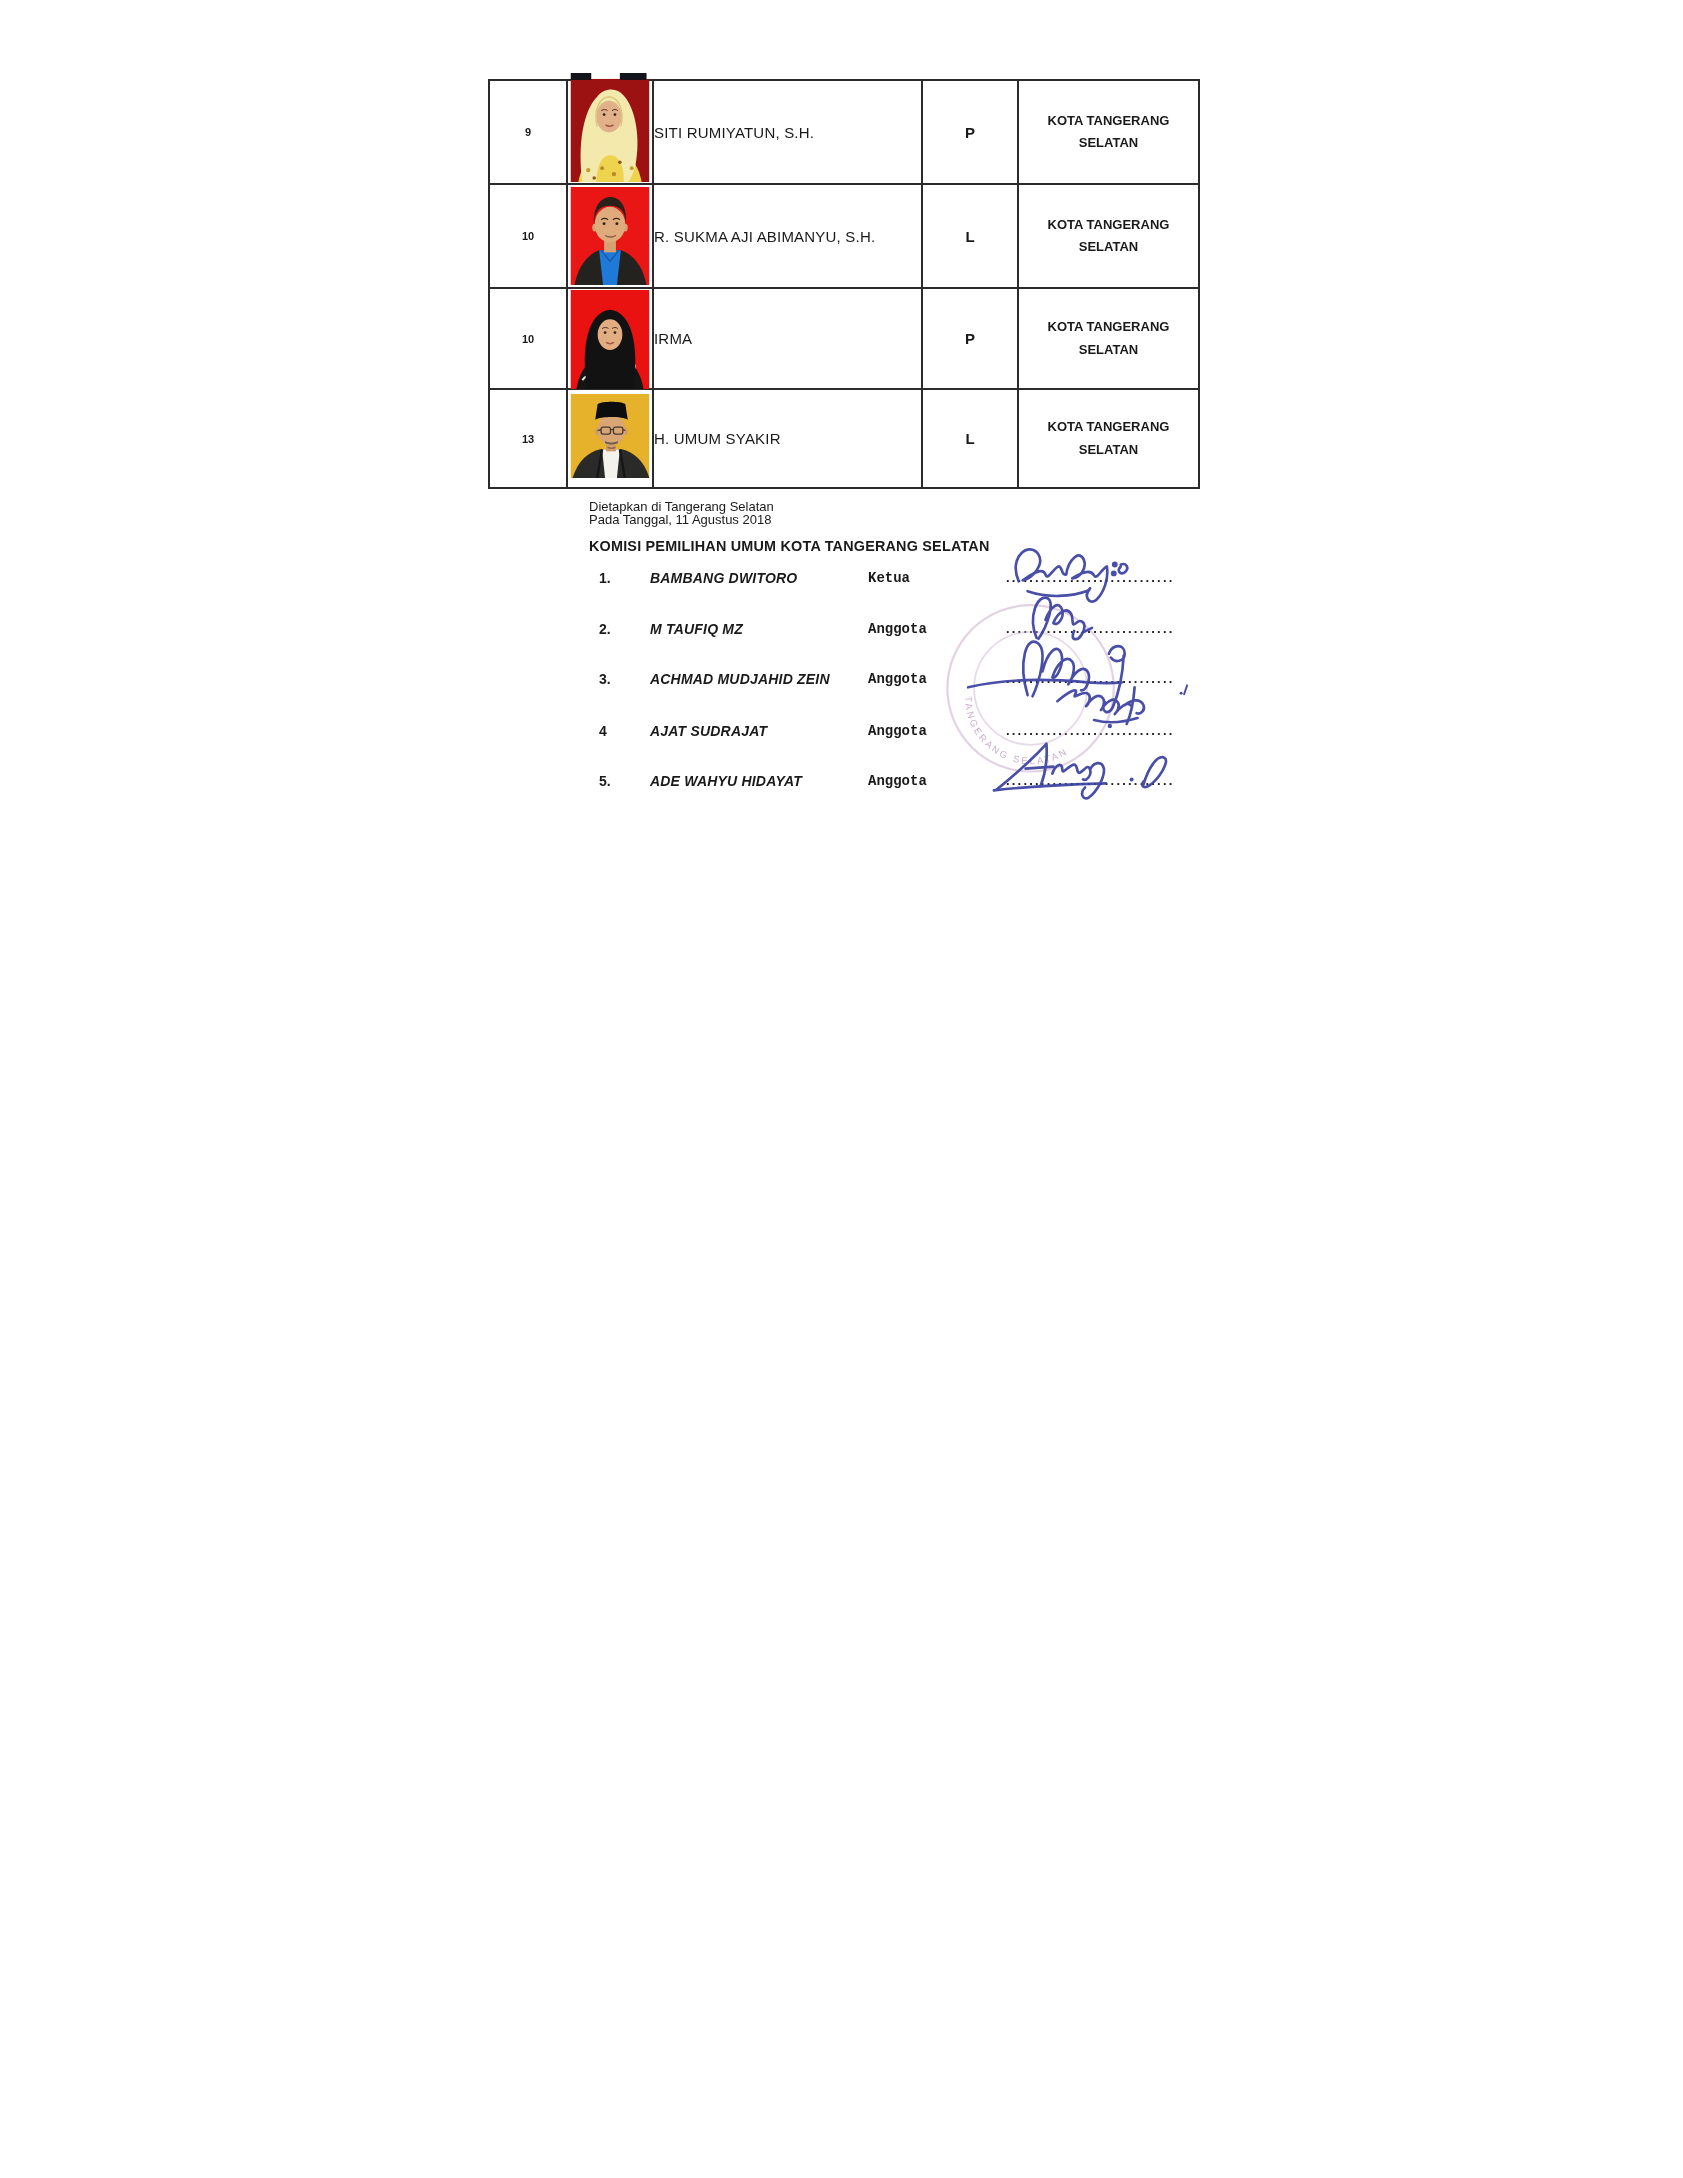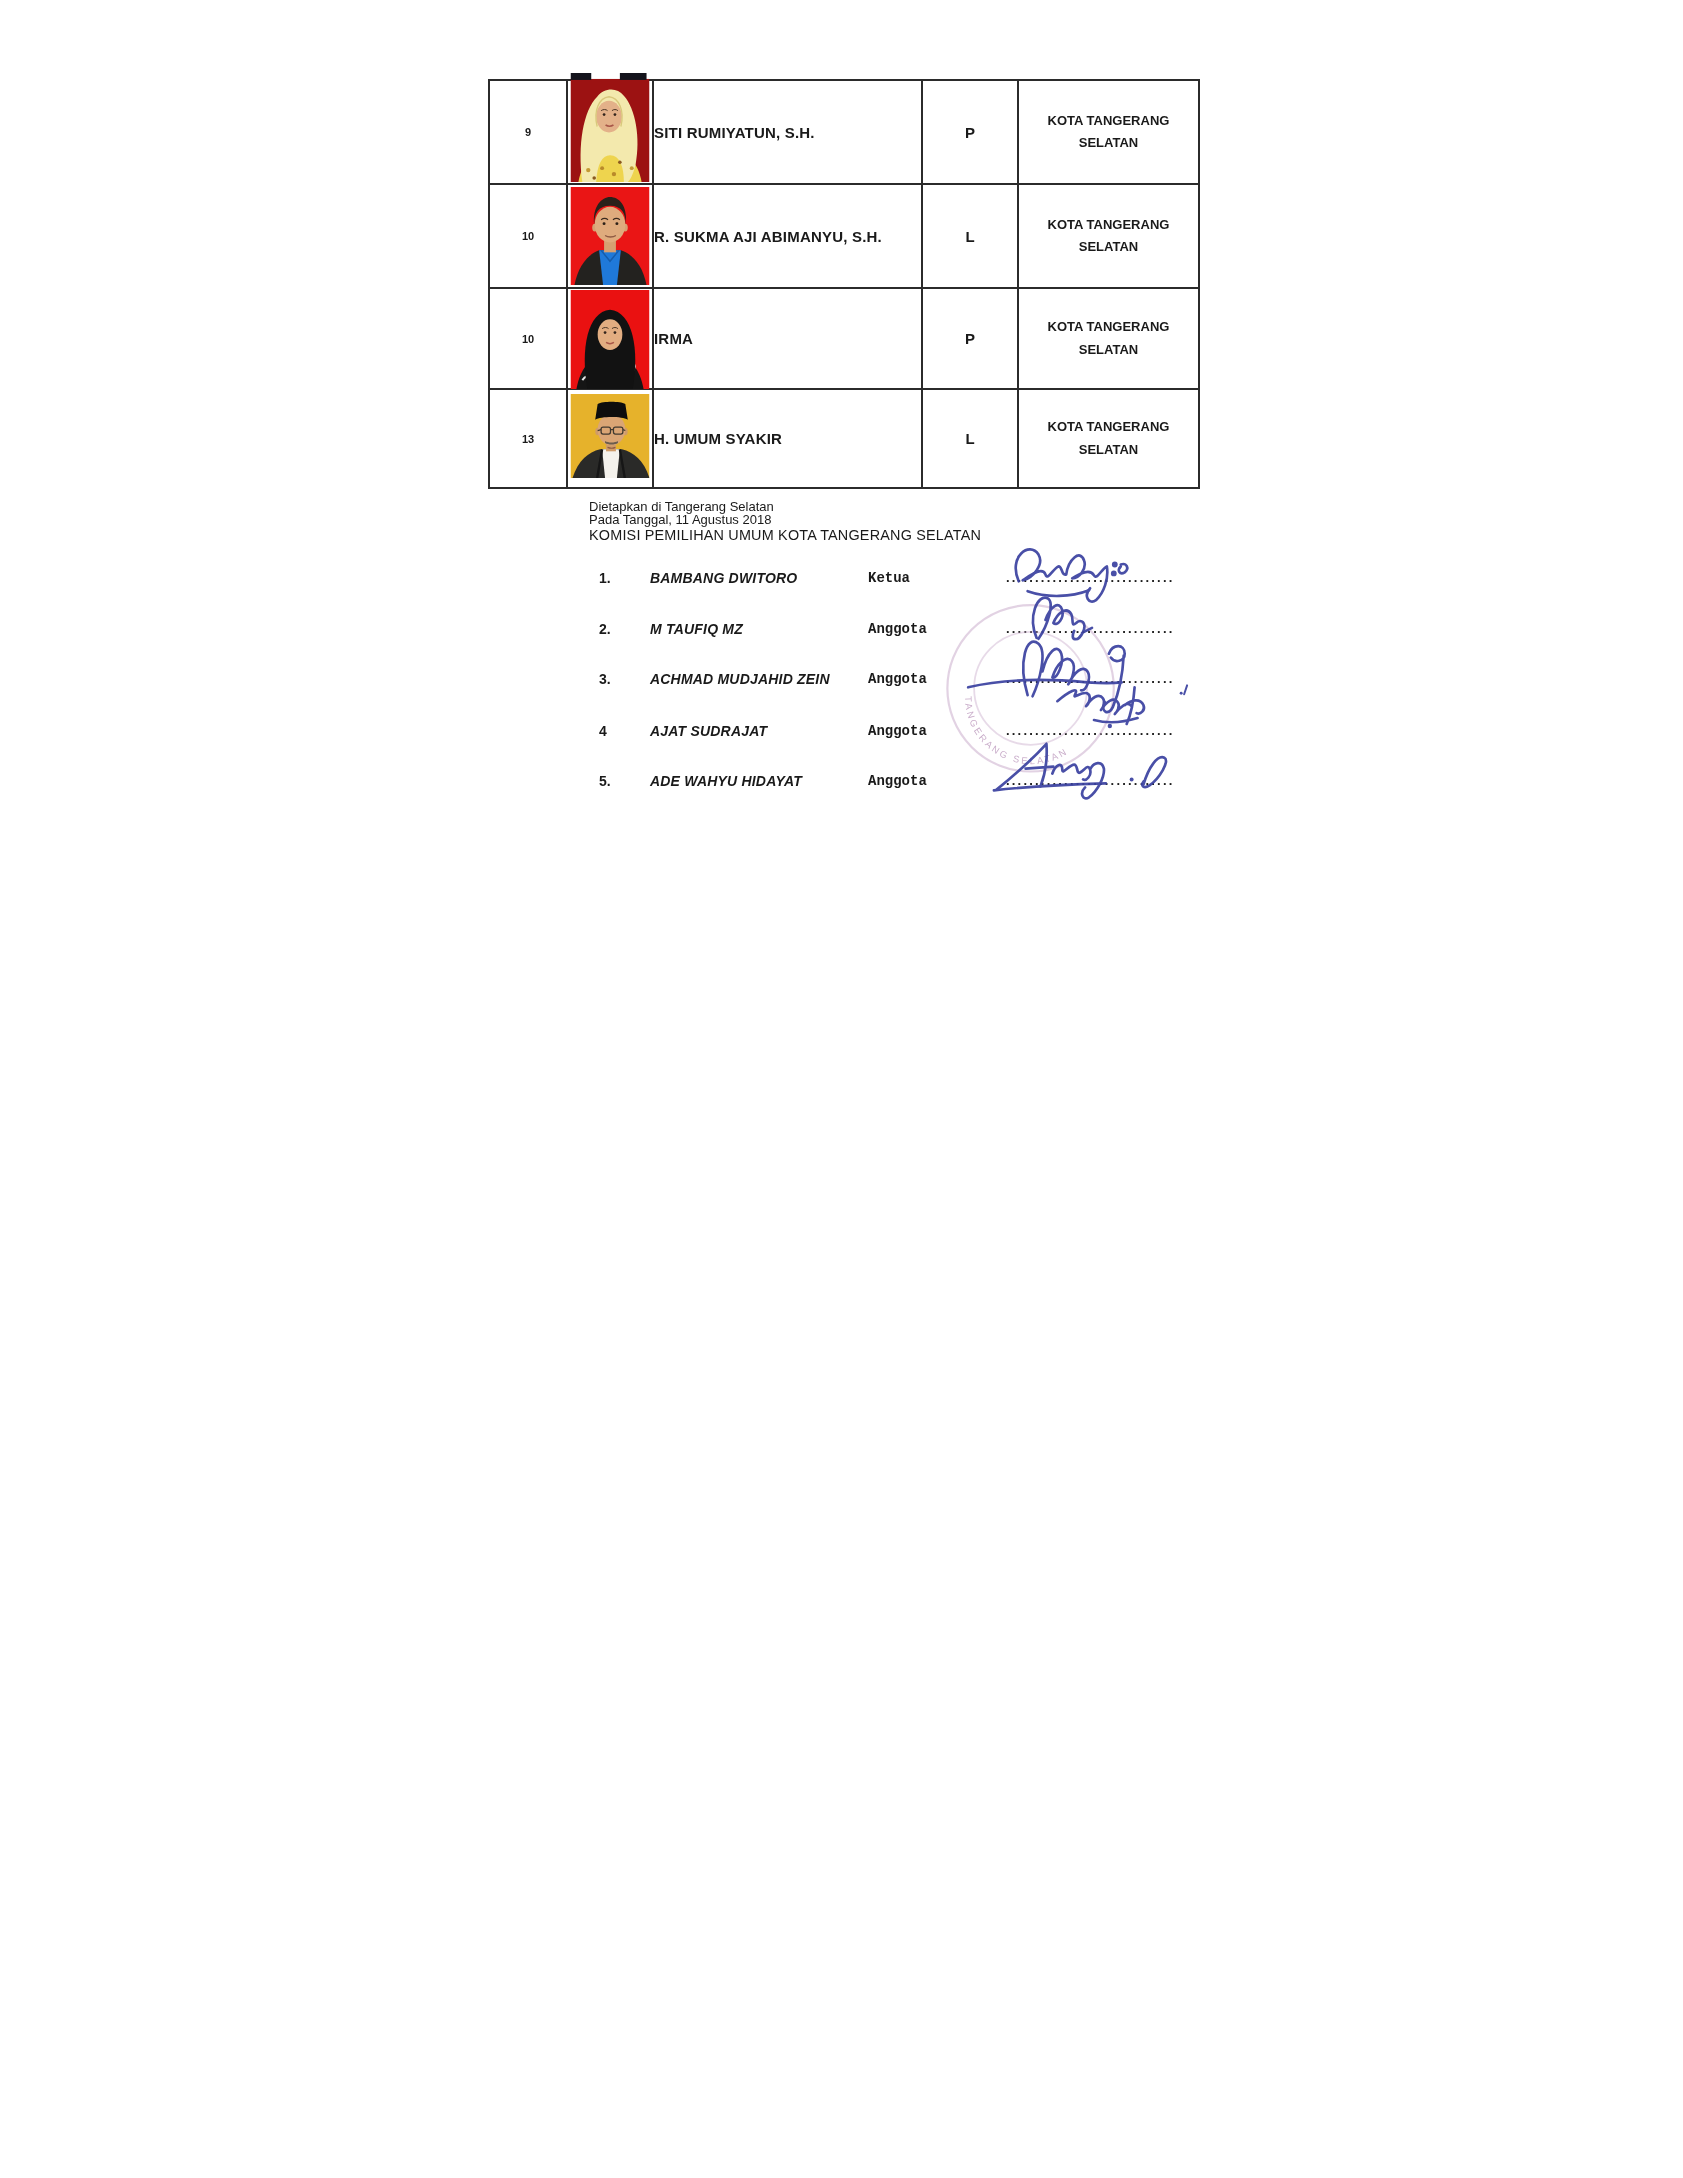--- a/index.html
+++ b/index.html
@@ -7,35 +7,35 @@
     position:relative; width:1683px; height:2178px; background:#ffffff;
     font-family:"Liberation Sans","DejaVu Sans",sans-serif; color:#1a1a1a;
     overflow:hidden;
   }
 
   
   table.roster { position:absolute; left:488px; top:79px; border-collapse:collapse; table-layout:fixed; }
   table.roster td { border:2px solid #2b2b2b; padding:0; vertical-align:middle; background:#fff; }
   td.c-no     { width:76px;  text-align:center; font-weight:bold; font-size:11px; }
   td.c-photo  { width:84px;  position:relative; }
-  td.c-name   { width:267px; font-weight:bold; font-size:15px; padding-left:24px; letter-spacing:0.2px;margin-left:24px; }
+  td.c-name   { width:267px; font-weight:normal; font-size:15px; padding-left:24px; letter-spacing:0.2px;margin-left:24px; }
   td.c-gender { width:94px;  text-align:center; font-weight:bold; font-size:15px; }
   td.c-region { width:179px; text-align:center; font-weight:bold; font-size:13px; line-height:1.7; padding:0 22px;margin-top:36px; }
 
   .photo { position:absolute; left:50%; transform:translateX(-50%); width:79px; z-index:2; }
   .photo svg { display:block; width:100%; height:100%; }
   .ph9  { top:-8px; height:109px; }
   .ph10 { top:2px;  height:98px;  }
   .ph11 { top:1px;  height:99px; }
   .ph12 { top:4px;  height:84px;  }
 
   
   .closing-header { position:absolute; left:589px; top:500px; width:497px; text-align:left; }
   .line-sm   { font-size:13px;   line-height:13.4px; }
-  .line-bold { font-size:14.4px; line-height:15px; font-weight:normal; margin-top:1px; letter-spacing:0.2px; }
+  .line-bold { font-size:14.4px; line-height:15px; font-weight:bold; margin-top:12px; letter-spacing:0.2px; }
 
   .signer { position:absolute; left:0; width:1683px; height:20px; font-size:14px; font-weight:bold; }
   .s-no   { position:absolute; left:599px; }
   .s-name { position:absolute; left:650px; letter-spacing:0.2px;font-style:italic; }
   .s-role { position:absolute; left:868px;font-family:Liberation Mono, monospace; }
   .s-dots { position:absolute; left:1006px; top:0; width:166px; overflow:hidden; white-space:nowrap;
             font-size:13px; letter-spacing:2.2px; font-weight:bold; color:#1c1c1c; }
 
   .sig-overlay { position:absolute; left:871px; top:510px; width:337px; height:317px; z-index:3; pointer-events:none; }
 </style>

